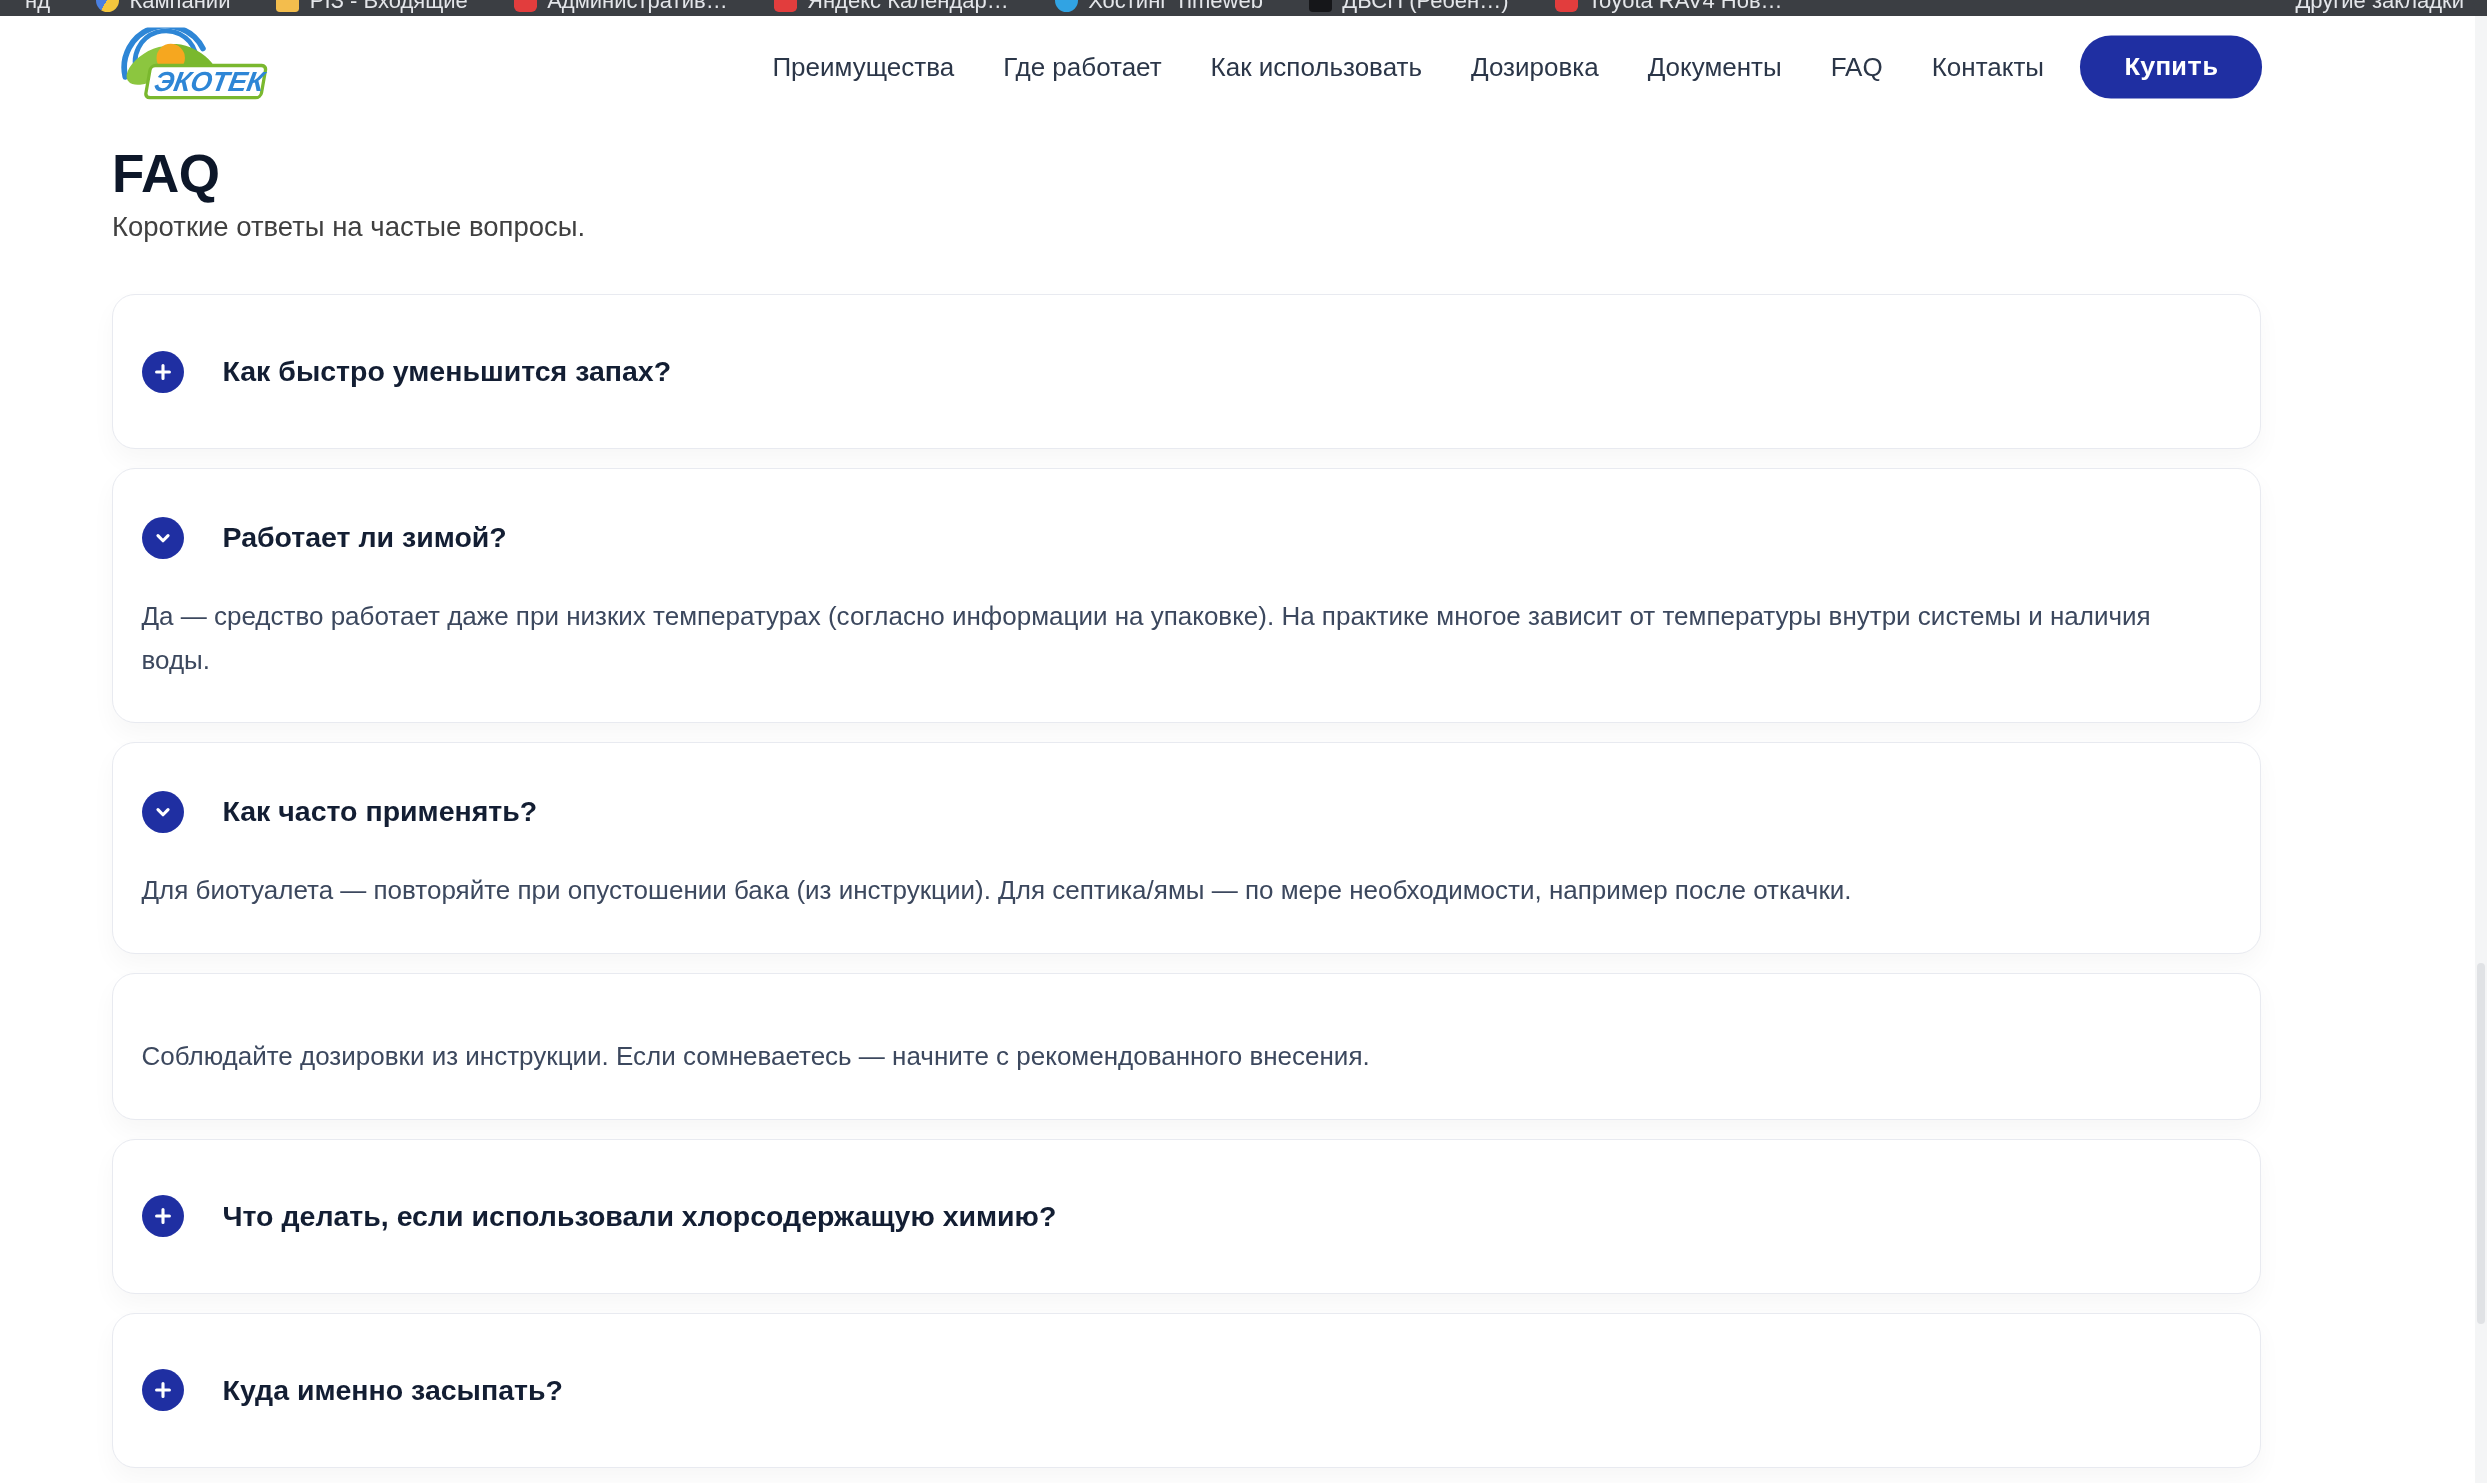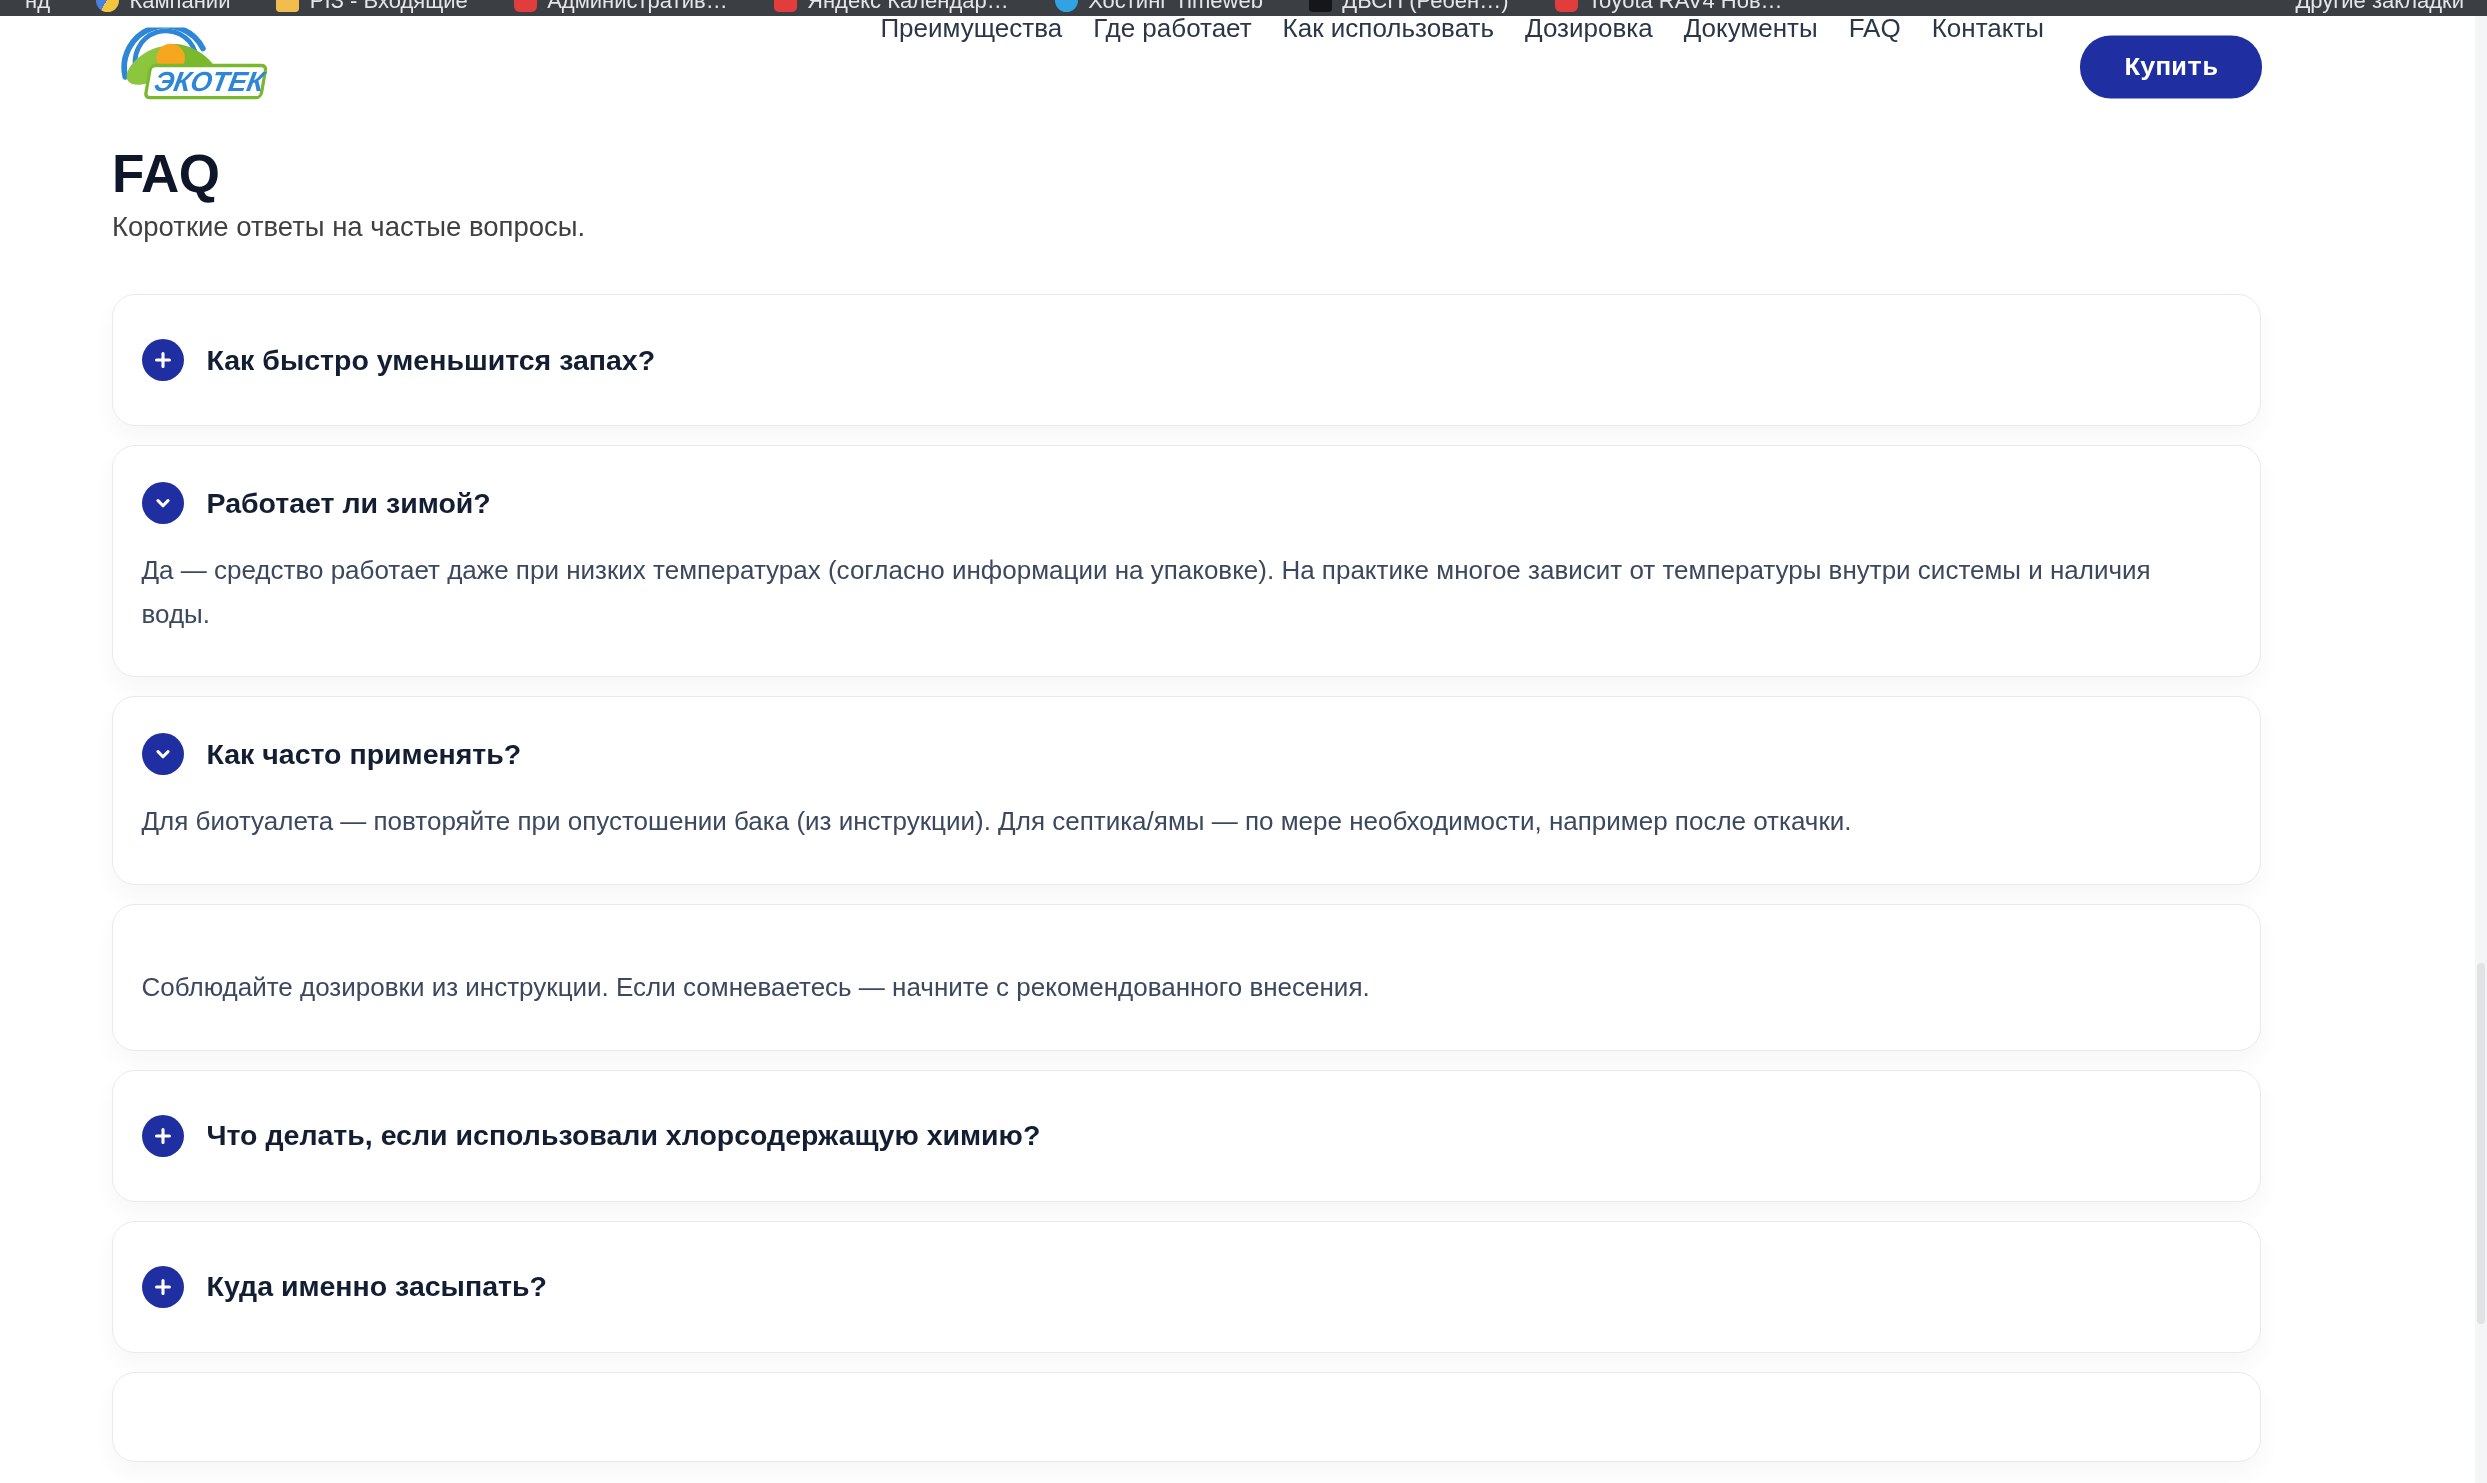--- a/index.html
+++ b/index.html
@@ -30,21 +30,21 @@
   .ic-black-icon  { background:#151619; border-radius:3.8px; }
   .bm-right {
     position:absolute; top:-12.3px; right:23px; font-size:22px; color:#e4e6ea;
     display:flex; align-items:center; white-space:nowrap;
   }
 
   
   .site-header { position:absolute; top:13.3px; left:0; right:0; height:108px; background:#ffffff; z-index:5; }
   .header-inner { position:relative; height:100%; margin:0 225px 0 112px; }
   .logo { position:absolute; left:0; top:50%; transform:translateY(-50%); display:block; }
-  .nav { position:absolute; right:218px; top:0; height:100%; display:flex; gap:31px; }
+  .nav { position:absolute; right:218px; top:0; height:100%; display:flex; align-items:center; gap:49px; }
   .nav-link { font-size:26px; color:#2b3648; text-decoration:none; cursor:pointer; }
   .buy-btn {
     position:absolute; right:0; top:50%; transform:translateY(-50%);
     height:63px; padding:0 44px; border:none; border-radius:31px;
     color:#ffffff; font-size:26px; font-weight:700; cursor:pointer;
     display:flex; align-items:center; font-family:Liberation Mono, monospace;
   }
 
   
   .main { position:absolute; top:122px; left:112px; width:2149px; }
@@ -60,21 +60,21 @@
   .faq-card.expanded { padding:36px 44px 40px 28.5px; }
   .q-row {
     display:flex; align-items:center; gap:23px; width:100%;
     background:none; border:none; padding:0; margin:0; cursor:pointer;
     text-align:left; font-family:inherit;
   }
   .icon-circle {
     width:42px; height:42px; border-radius:50%; flex:none;
     display:flex; align-items:center; justify-content:center;
   }
-  .q-text { font-size:28.5px; font-weight:700; color:#131e33; margin:0; }
+  .q-text { font-size:28.5px; font-weight:700; color:#131e33; margin:16px; }
   .answer {
     margin:25px 0 0; font-size:26px; line-height:1.68; color:#3c485e;
     padding-right:19px; font-weight:400;
   }
 
   
   .scrollbar { position:absolute; right:0; top:13.3px; bottom:0; width:12.3px; background:#f4f5f6; z-index:9; }
   .scroll-thumb { position:absolute; right:1.9px; width:8.5px; border-radius:4.7px; background:#e0e2e5; top:950px; height:361px; }
 </style>
 </head>

